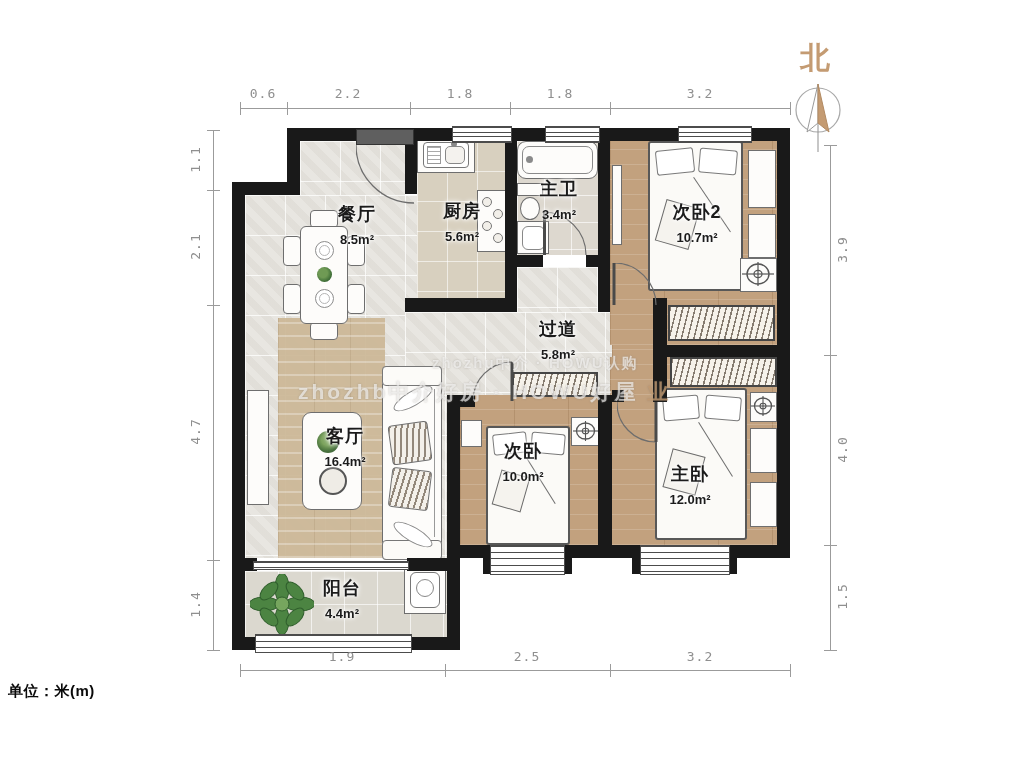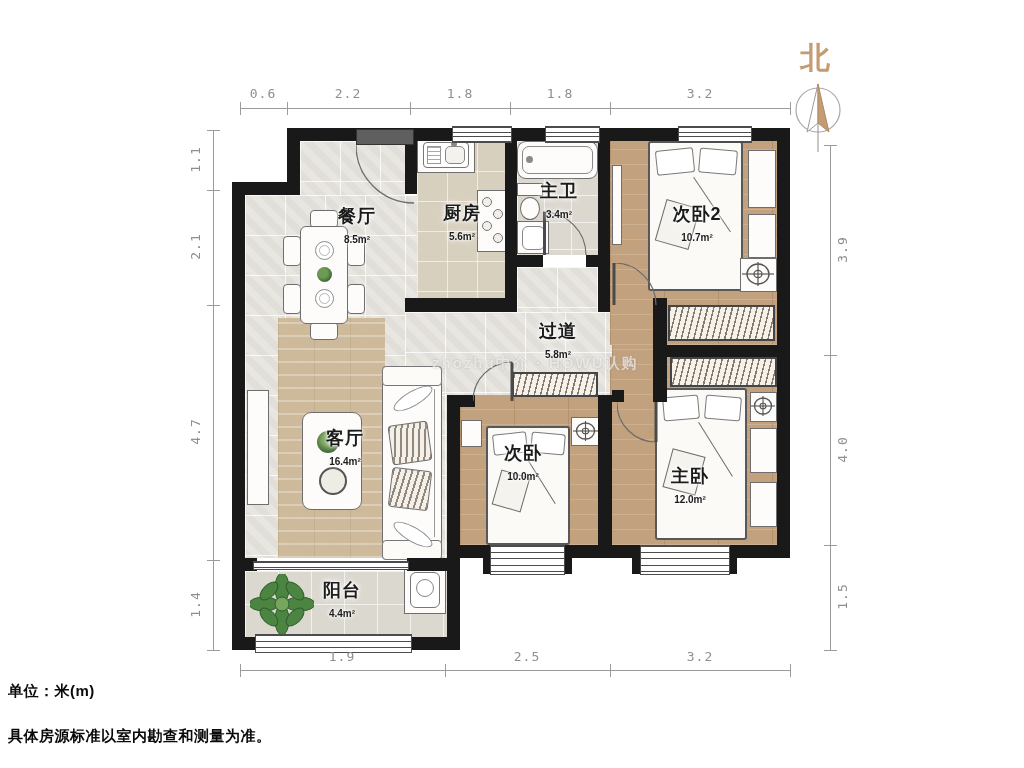--- a/index.html
+++ b/index.html
@@ -52,21 +52,21 @@
     background-image:repeating-linear-gradient(#4c4c4c 0 1px,transparent 1px 4.6px);}
   .bay{background:#fff;border:1px solid #4c4c4c;box-sizing:border-box;
     background-image:repeating-linear-gradient(#4c4c4c 0 1px,transparent 1px 6.2px);}
   .plate{border-radius:50%;border:1.4px solid #8d8d8d;background:#fff;box-sizing:border-box;}
   .plate > i{position:absolute;left:3px;top:3px;right:3px;bottom:3px;border:1px solid #b5b5b5;border-radius:50%;display:block;}
   .burner{border-radius:50%;border:1.2px solid #777;background:#f2efe9;box-sizing:border-box;}
   
   .room{position:absolute;text-align:center;transform:translate(-50%,-50%);white-space:nowrap;
     text-shadow:0 0 6px #fff,0 0 4px #fff,0 0 2px #fff;color:#1b1b1b;}
   .room .rname{font-size:18px;font-weight:bold;letter-spacing:1px;}
-  .room .rarea{font-size:10px;font-weight:600;margin-top:6px;}
+  .room .rarea{font-size:13px;font-weight:600;margin-top:6px;}
   
   .note{position:absolute;left:8px;color:#0a0a0a;font-size:15px;font-weight:bold;letter-spacing:.5px;}
   
   .north-char{position:absolute;color:#c49b72;font-size:30px;font-weight:bold;}
   
   .wm{position:absolute;color:rgba(255,255,255,.62);white-space:nowrap;
       text-shadow:0 0 2px rgba(125,118,108,.45);font-weight:bold;text-align:center;}
   .wm .wm-logo{color:rgba(197,156,114,.75);}
   svg{display:block;}
 </style>
@@ -379,17 +379,20 @@
       <circle cx="29" cy="28" r="22" fill="none" stroke="#a8a8a8" stroke-width="1.2"></circle>
       <line x1="29" y1="42" x2="29" y2="70" stroke="#8f8f8f" stroke-width="1"></line>
       <polygon points="29,2 18,50 29,41" fill="#ffffff" stroke="#9a9a9a" stroke-width="1"></polygon>
       <polygon points="29,2 40,50 29,41" fill="#c49b72" stroke="#b28a62" stroke-width="1"></polygon>
     </svg>
   </div>
 
   <div class="wm" style="left:432px;top:354px;font-size:15px;letter-spacing:2px;">
     <span>zhozhu中介 · HOWU认购</span>
   </div>
+  <div class="wm" style="left:298px;top:378px;font-size:21px;letter-spacing:3px;">
+    <span>zhozhb中介好房 · HOWU好屋</span>
+    <span class="wm-logo">业</span>
+  </div>
 
   <div class="note" style="top:682px;">单位：米(m)</div>
-  <div class="note" style="top:727px;">具体房源标准以室内勘查和测量为准。</div>
 
 </div>
 
 </body></html>

